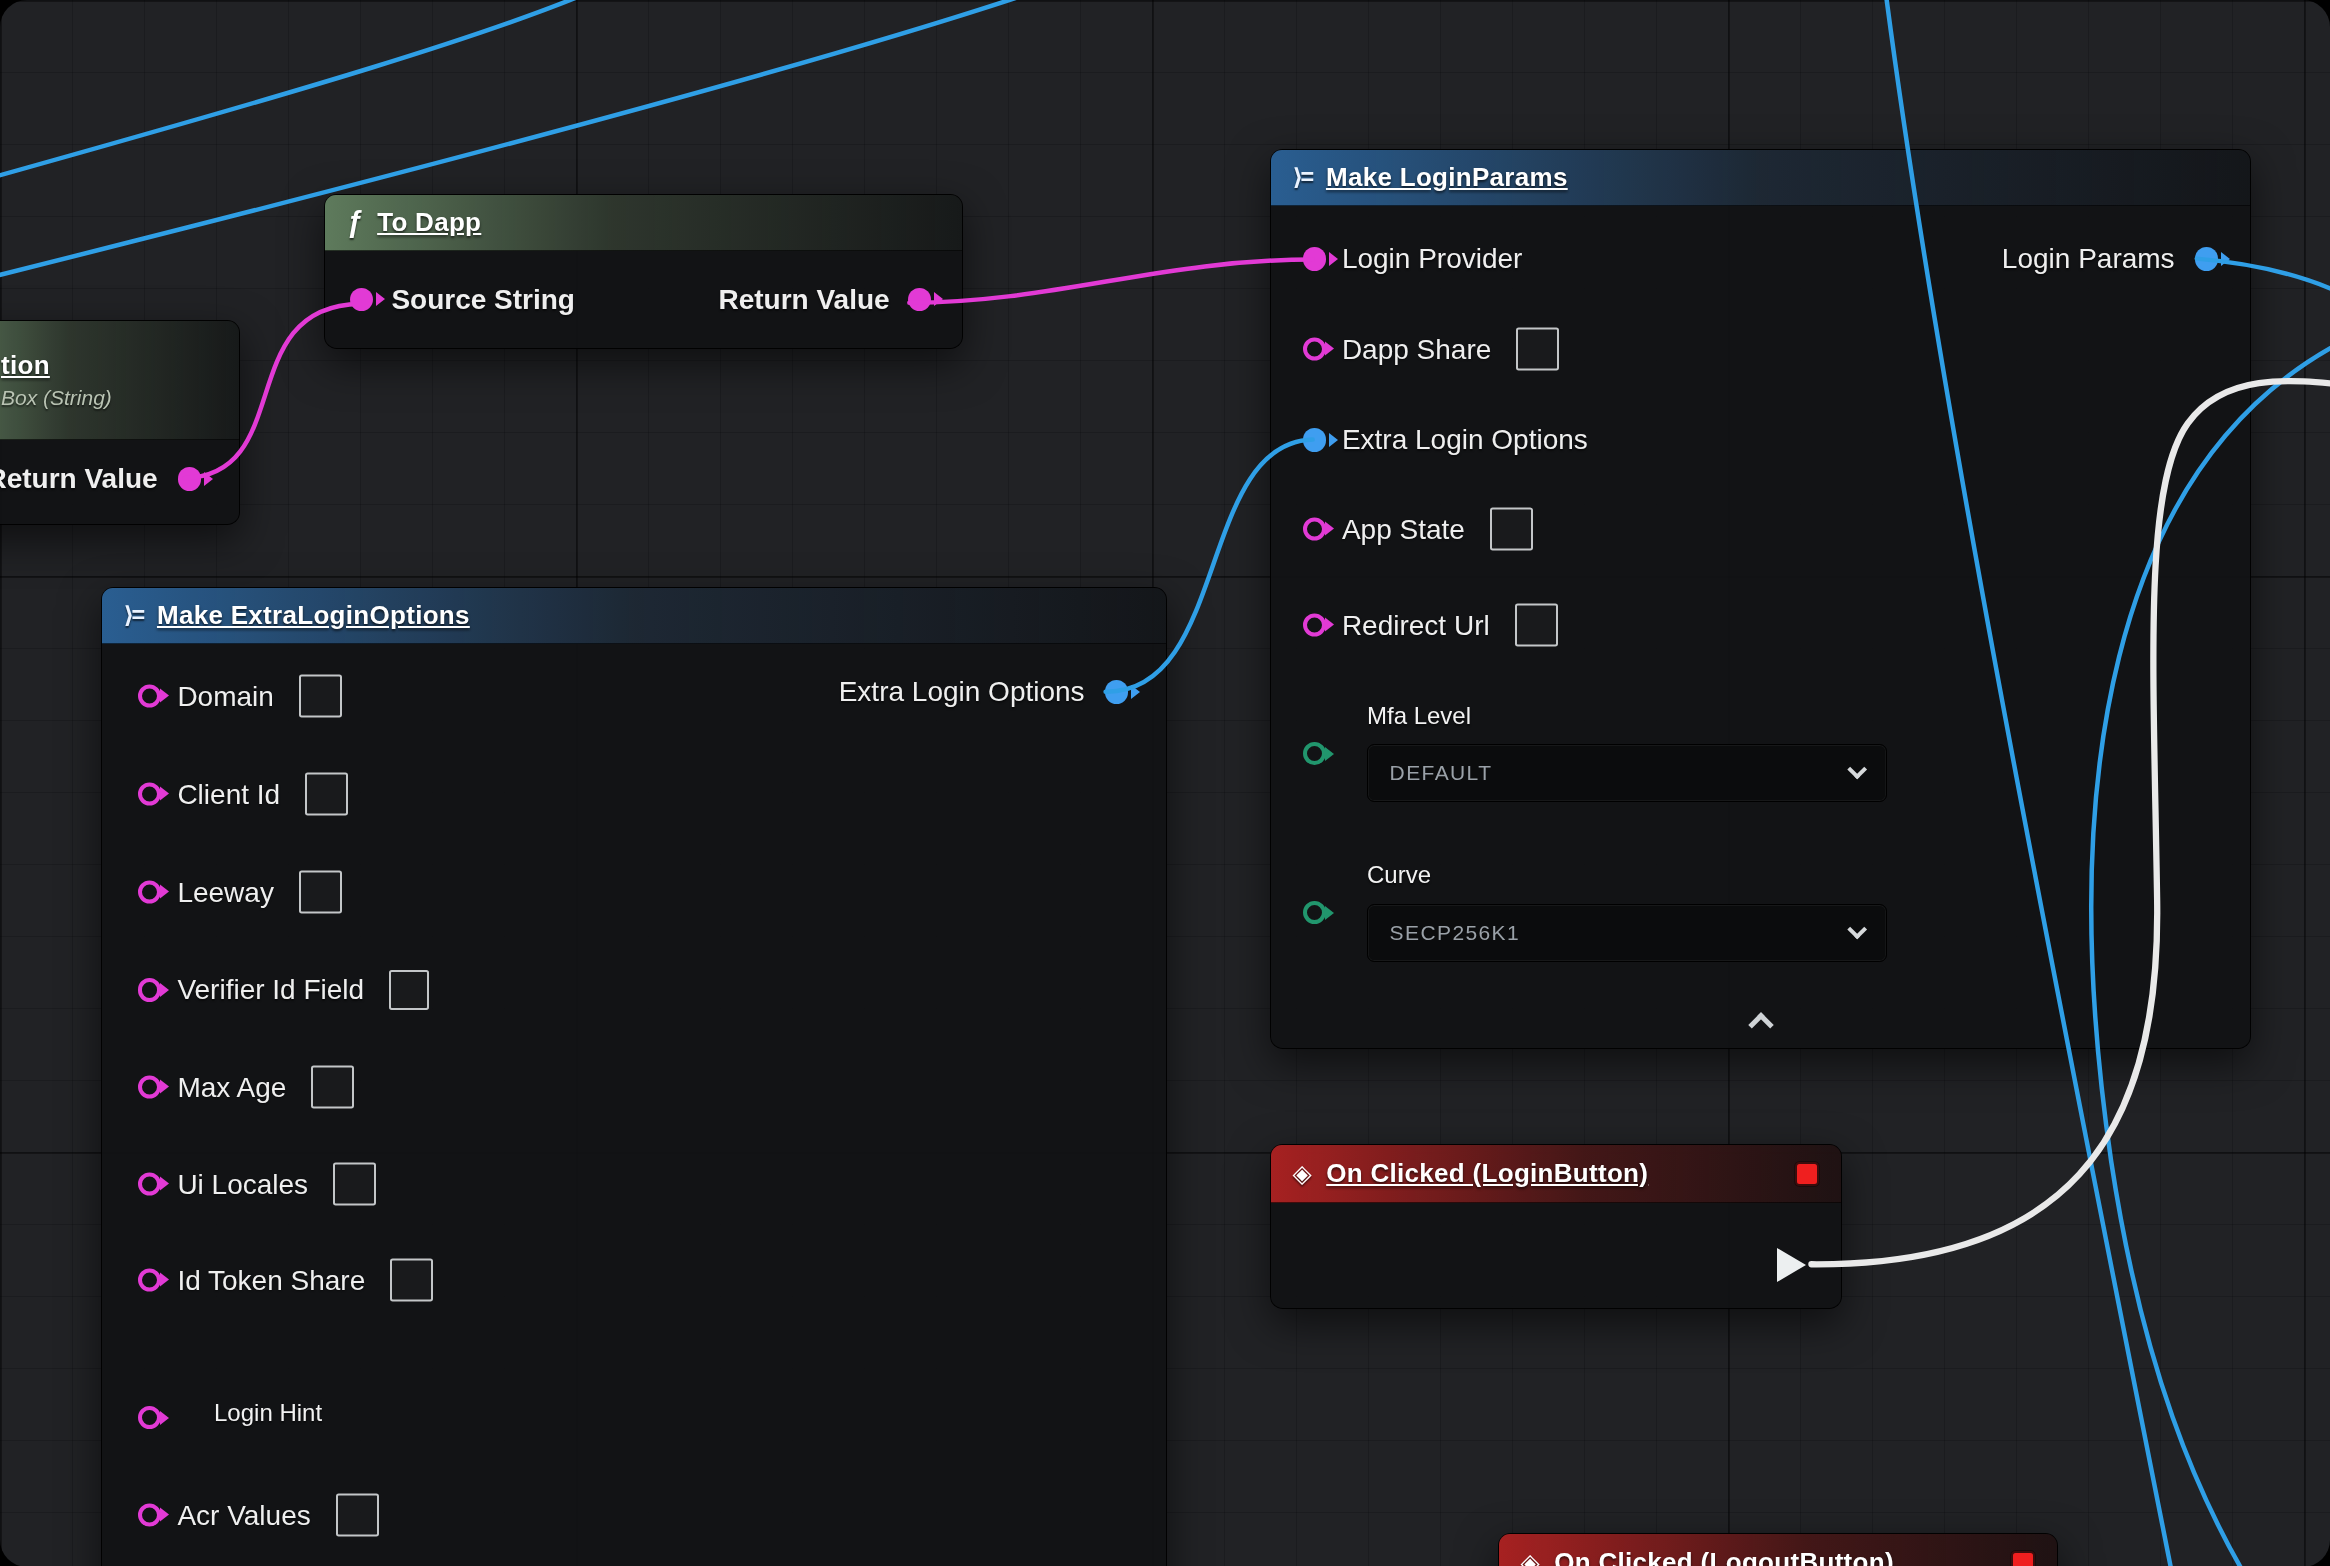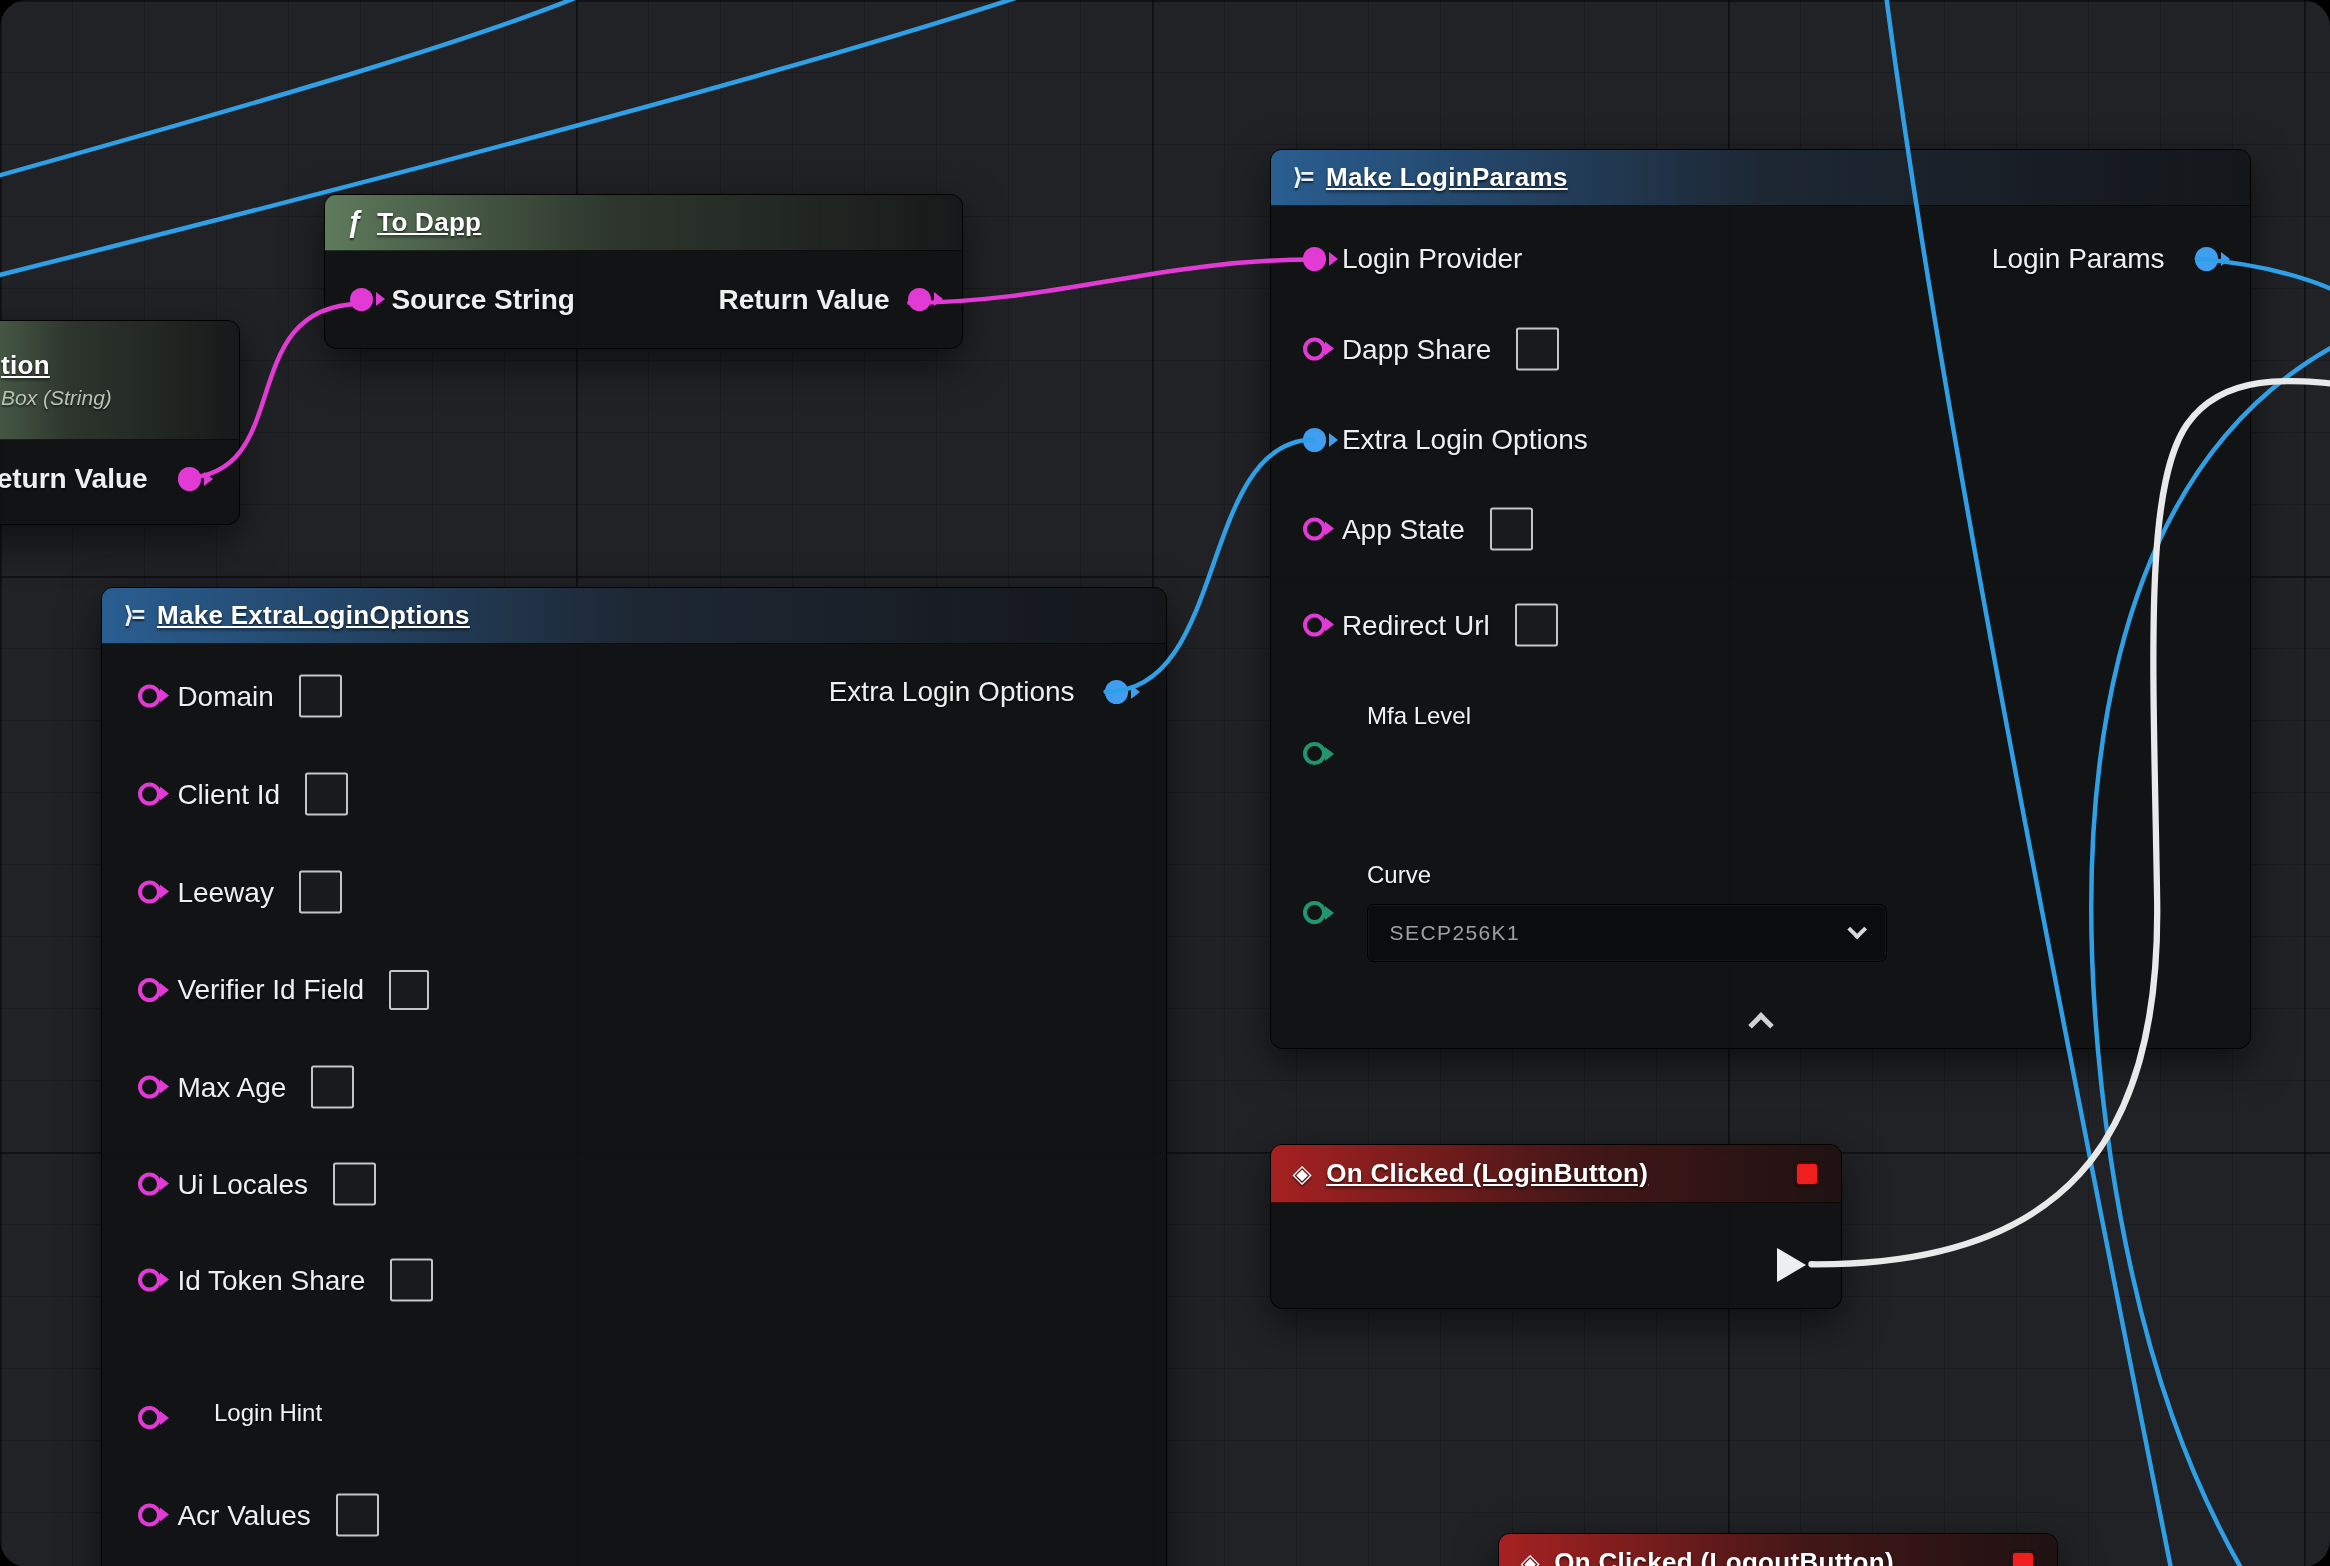--- a/index.html
+++ b/index.html
@@ -39,21 +39,21 @@
   .nhead.blue{background:linear-gradient(90deg, rgba(43,98,152,0.95) 0%, rgba(34,48,64,0.72) 50%, rgba(24,28,34,0.40) 100%);}
   .nhead.red{background:linear-gradient(90deg, rgba(172,34,34,0.97) 0%, rgba(78,24,24,0.82) 55%, rgba(42,18,18,0.55) 100%);}
   .ntitle{font-weight:700;font-size:26px;color:#fff;text-shadow:0 1.8px 2.7px rgba(0,0,0,0.65);letter-spacing:0.3px;white-space:nowrap;text-decoration:underline;}
   .nsub{font-style:italic;font-size:21px;color:#b9c3b3;text-shadow:0 1.8px 1.8px rgba(0,0,0,.5);}
   .nicon{font-weight:700;color:#fff;font-size:27px;line-height:1;text-shadow:0 1.8px 1.8px rgba(0,0,0,.6);}
   .nicon.fn{font-style:italic;font-size:29px;}
   .nicon.struct{color:#eaf3ff;font-size:23.4px;font-weight:800;letter-spacing:-2.7px;}
   .nicon.event{color:#fff;font-size:25px;}
   
   .prow{position:absolute;display:flex;align-items:center;gap:16px;transform:translateY(-50%);}
-  .orow{position:absolute;display:flex;align-items:center;gap:30px;transform:translateY(-50%);}
+  .orow{position:absolute;display:flex;align-items:center;gap:20px;transform:translateY(-50%);}
   .pin{width:23.4px;height:23.4px;border-radius:50%;position:relative;flex:none;}
   .pin::after{content:"";position:absolute;left:100%;margin-left:2.7px;top:50%;transform:translateY(-50%);
     border-style:solid;border-width:7.2px 0 7.2px 9px;border-color:transparent transparent transparent currentColor;}
   .pin.filled{background:currentColor;}
   .pin.hollow{width:23.4px;height:23.4px;border:4.5px solid currentColor;background:transparent;}
   .magenta{color:#e23ad5;}
   .bluepin{color:#3f9ef0;}
   .greenpin{color:#21966d;}
   .plabel{font-size:28px;color:#efefef;text-shadow:0 1.8px 1.8px rgba(0,0,0,.5);white-space:nowrap;}
   .boldlabel{font-weight:700;}
@@ -188,20 +188,24 @@
       <span class="chk"></span>
     </div>
     <div class="prow" style="top:475px;left:31.5px;">
       <span class="pin hollow magenta"></span>
       <span class="plabel">Redirect Url</span>
       <span class="chk"></span>
     </div>
 
     <span class="seclabel" style="top:566px;left:96px;">Mfa Level</span>
     <span class="pin hollow greenpin" style="position:absolute;top:592px;left:31.5px;"></span>
+    <div class="dd" style="top:594px;left:96px;">
+      <span class="val">DEFAULT</span>
+      <span class="chev-down"></span>
+    </div>
 
     <span class="seclabel" style="top:725px;left:96px;">Curve</span>
     <span class="pin hollow greenpin" style="position:absolute;top:751px;left:31.5px;"></span>
     <div class="dd" style="top:754px;left:96px;">
       <span class="val">SECP256K1</span>
       <span class="chev-down"></span>
     </div>
 
     <div class="orow" style="top:109px;right:32px;">
       <span class="plabel">Login Params</span>

